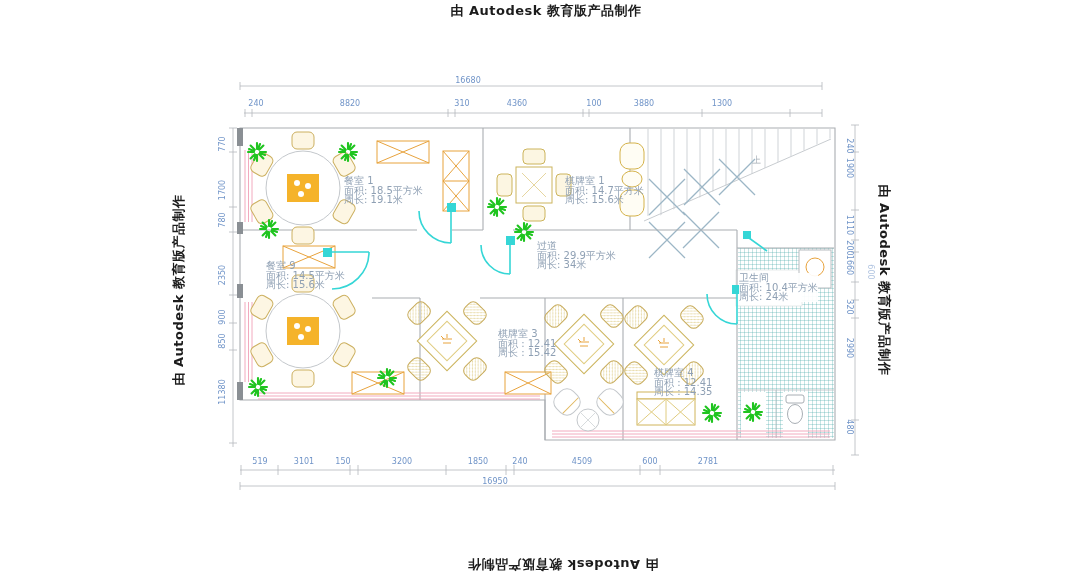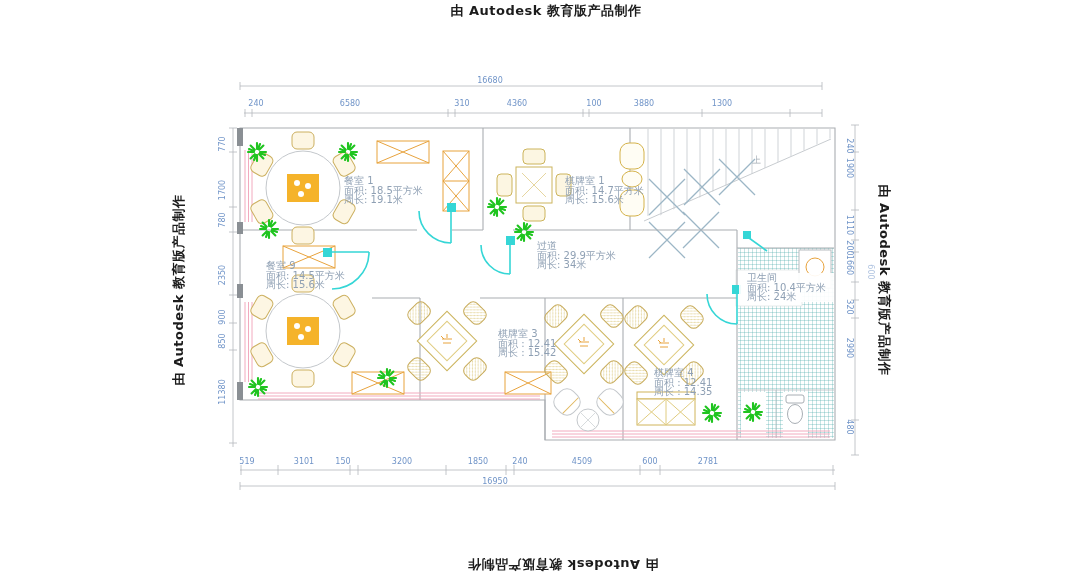--- a/index.html
+++ b/index.html
@@ -11,21 +11,21 @@
   .wm.top    { left:546px; top:2px;  transform:translateX(-50%); }
   .wm.bottom { left:563px; top:564px; transform:translate(-50%,-50%) rotate(180deg); }
   .wm.left   { left:179px; top:290px; transform:translate(-50%,-50%) rotate(-90deg); }
   .wm.right  { left:884px; top:280px; transform:translate(-50%,-50%) rotate(90deg); }
   .dim { position:absolute; font-size:8px; color:#7094c8; white-space:nowrap;
          transform:translate(-50%,0); }
   .dim.v  { transform:translate(-50%,-50%) rotate(-90deg); }
   .dim.vr { transform:translate(-50%,-50%) rotate(90deg); }
   .dim.faint { opacity:.55; }
   .room-label { position:absolute; font-size:10px; line-height:9.5px; color:#8fa0b4; white-space:nowrap; }
-  .room-label.bg { background:rgba(255,255,255,.92); padding:0 8px; }
+  .room-label.bg { background:rgba(255,255,255,.92); padding:0 0; }
   .stairs-label { position:absolute; font-size:9px; color:#a8b0b8; }
 </style>
 </head>
 <body>
 
 <div class="canvas">
 
   <div class="wm top">由 Autodesk 教育版产品制作</div>
   <div class="wm bottom">由 Autodesk 教育版产品制作</div>
   <div class="wm left">由 Autodesk 教育版产品制作</div>
@@ -234,30 +234,30 @@
     <g stroke="#b4b8bc" stroke-width="0.8" fill="none">
       <path d="M240,86 H822 M240,82 V90 M822,82 V90"></path>
       <path d="M244,113 H822 M245,109V117 M252,109V117 M448,109V117 M455,109V117 M583,109V117 M589,109V117 M702,109V117 M790,109V117 M822,109V117"></path>
       <path d="M240,470 H835 M241,465V475 M278,465V475 M350,465V475 M358,465V475 M446,465V475 M506,465V475 M514,465V475 M640,465V475 M660,465V475 M833,465V475"></path>
       <path d="M240,486 H835 M240,482V490 M835,482V490"></path>
       <path d="M233,128 V447 M229,128H237 M229,152H237 M229,207H237 M229,232H237 M229,295H237 M229,323H237 M229,350H237 M229,443H237"></path>
       <path d="M855,125 V455 M851,125H859 M851,152H859 M851,210H859 M851,240H859 M851,252H859 M851,282H859 M851,300H859 M851,318H859 M851,420H859 M851,455H859"></path>
     </g>
   </svg>
 
-  <div class="dim" style="left:490px;top:76px">16680</div>
+  <div class="dim" style="left:468px;top:76px">16680</div>
   <div class="dim" style="left:256px;top:99px">240</div>
-  <div class="dim" style="left:350px;top:99px">6580</div>
+  <div class="dim" style="left:350px;top:99px">8820</div>
   <div class="dim" style="left:462px;top:99px">310</div>
   <div class="dim" style="left:517px;top:99px">4360</div>
   <div class="dim" style="left:594px;top:99px">100</div>
   <div class="dim" style="left:644px;top:99px">3880</div>
   <div class="dim" style="left:722px;top:99px">1300</div>
 
-  <div class="dim" style="left:247px;top:457px">519</div>
+  <div class="dim" style="left:260px;top:457px">519</div>
   <div class="dim" style="left:304px;top:457px">3101</div>
   <div class="dim" style="left:343px;top:457px">150</div>
   <div class="dim" style="left:402px;top:457px">3200</div>
   <div class="dim" style="left:478px;top:457px">1850</div>
   <div class="dim" style="left:520px;top:457px">240</div>
   <div class="dim" style="left:582px;top:457px">4509</div>
   <div class="dim" style="left:650px;top:457px">600</div>
   <div class="dim" style="left:708px;top:457px">2781</div>
   <div class="dim" style="left:495px;top:477px">16950</div>
 

